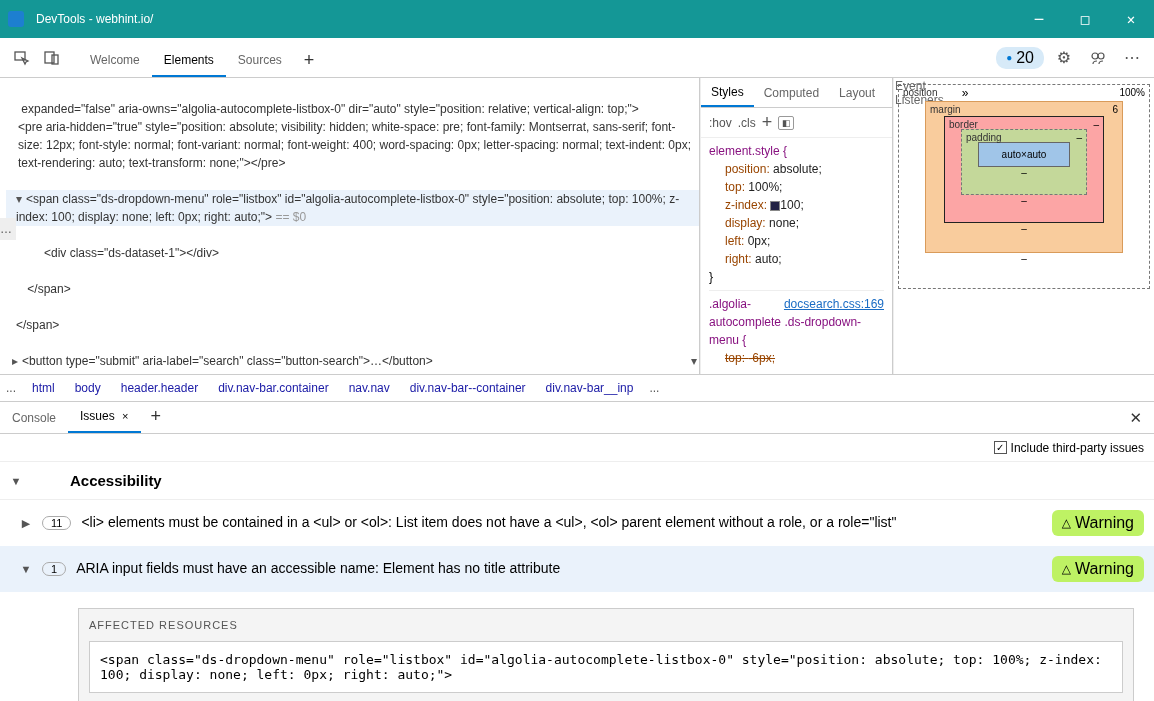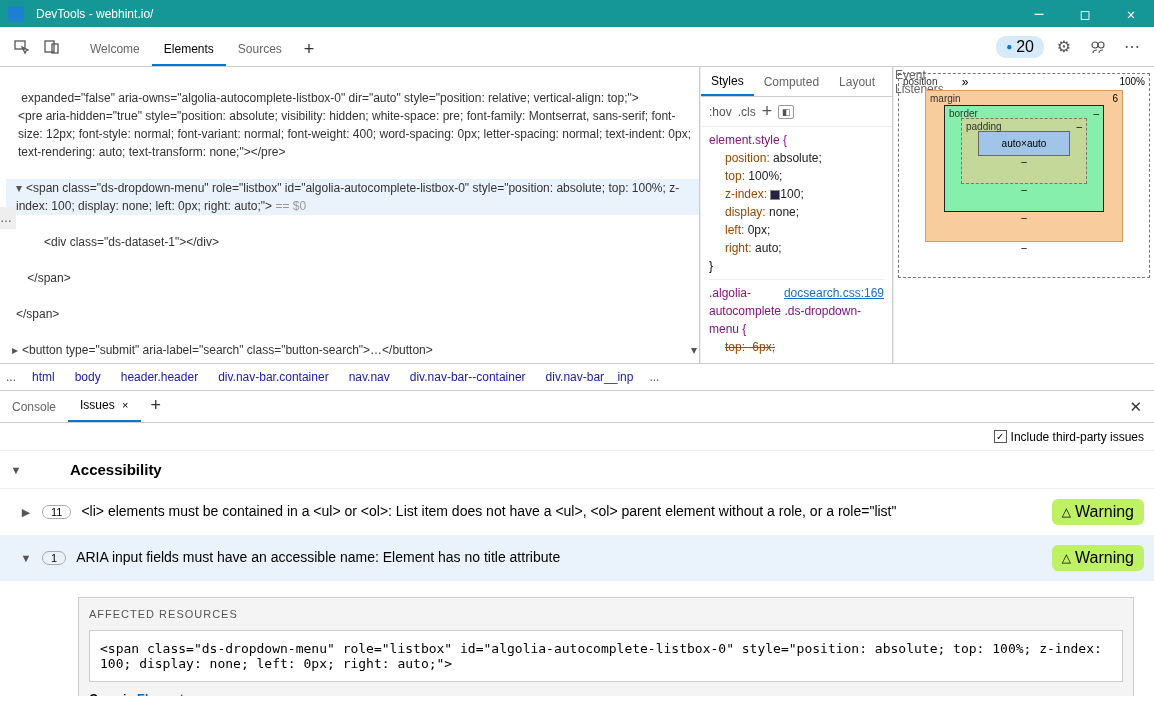--- a/index.html
+++ b/index.html
@@ -1,18 +1,18 @@
 <!DOCTYPE html>
 <html><head>
 <meta charset="utf-8">
 <style>
 * { margin: 0; padding: 0; box-sizing: border-box; font-family: "Segoe UI", -apple-system, sans-serif; }
 html, body { width: 1154px; height: 701px; overflow: hidden; background: #fff; font-size: 12px; }
 
-.titlebar { height: 27px; background: #149796; display: flex; align-items: center; color: #fff; font-size: 12px; position: relative; }
+.titlebar { height: 38px; background: #149796; display: flex; align-items: center; color: #fff; font-size: 12px; position: relative; }
 .titlebar .appicon { width: 16px; height: 16px; margin: 0 8px; border-radius: 3px; background: #1d7fd0; position: relative; }
 .titlebar .title { flex: 1; padding-left: 4px; }
 .winbtn { width: 46px; height: 30px; display: flex; align-items: center; justify-content: center; font-family: monospace; font-size: 14px; }
 .winbtn.min::after{content:"─";} .winbtn.max::after{content:"□";} .winbtn.close::after{content:"✕";}
 
 .toolbar { height: 40px; border-bottom: 1px solid #ccc; display: flex; align-items: center; padding: 0 8px; gap: 2px; }
 .toolbar .ticon { width: 28px; height: 28px; display:flex; align-items:center; justify-content:center; color:#555; }
 .toolbar .tabs { display: flex; margin-left: 10px; height: 100%; align-items: flex-end; }
 .toolbar .tab { padding: 8px 12px; font-size: 12px; color: #666; border-bottom: 2px solid transparent; }
 .toolbar .tab.active { color: #000; border-bottom-color: #0078d4; }
@@ -35,21 +35,21 @@
 .styles-filter { display:flex; align-items:center; gap:6px; padding:4px 8px; border-bottom:1px solid #eee; font-size:12px; color:#555;}
 .styles-filter .plus2 { font-size:18px; }
 .styles-filter .box { border:1px solid #999; width:16px; height:14px; font-size:9px; display:flex; align-items:center; justify-content:center; border-radius:2px;}
 .styles-rules { flex:1; font-family:Consolas,monospace; font-size:12px; padding:4px 8px; overflow:hidden; line-height:1.5;}
 .styles-rules .sel2{color:#881280;} .styles-rules .prop{color:#994500; padding-left:16px;} .styles-rules .val{color:#222;} .styles-rules .link{color:#1a6cc4; text-decoration:underline; float:right;}
 .struck{ text-decoration: line-through; color:#777; }
 
 .boxmodel { flex:1; padding:4px; border-left:1px solid #eee; overflow:hidden; font-size:10px; position:relative;}
 .bm-pos { border:1px dashed #777; padding:16px 26px 24px 26px; position:relative; margin-top:2px;}
 .bm-margin { background:#f9cc9d; border:1px solid #d99b5a; padding:14px 18px 18px 18px; position:relative; }
-.bm-border { background:#86efac; border:1px solid #222; padding:12px 16px 16px 16px; position:relative; }
+.bm-border { background:#fca5a5; border:1px solid #222; padding:12px 16px 16px 16px; position:relative; }
 .bm-pad { background:#c4d89a; border:1px dashed #777; padding:12px 16px 16px 16px; position:relative; }
 .bm-content { background:#a0c5e8; border:1px solid #666; padding:6px 4px; text-align:center; }
 .bm-lbl { position:absolute; left:4px; top:2px; font-size:10px; color:#333; }
 .bm-r { position:absolute; right:4px; top:2px; font-size:10px; }
 
 .crumbs { height:28px; border-top:1px solid #ccc; border-bottom:1px solid #ccc; display:flex; align-items:center; font-size:12px; color:#555; overflow:hidden; }
 .crumb { padding:4px 10px; white-space:nowrap; color:#1a1aa6; }
 .crumb.dim{color:#555;} .crumb.ell{padding:4px 6px;}
 
 .drawer-tabs { height:32px; display:flex; align-items:flex-end; border-bottom:1px solid #ccc; }

